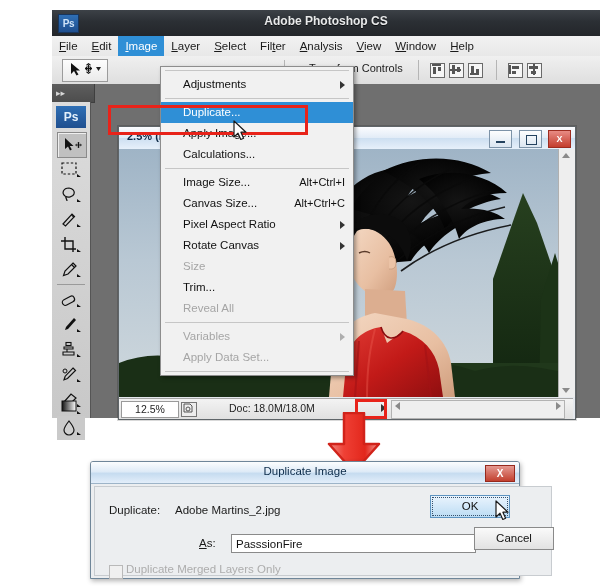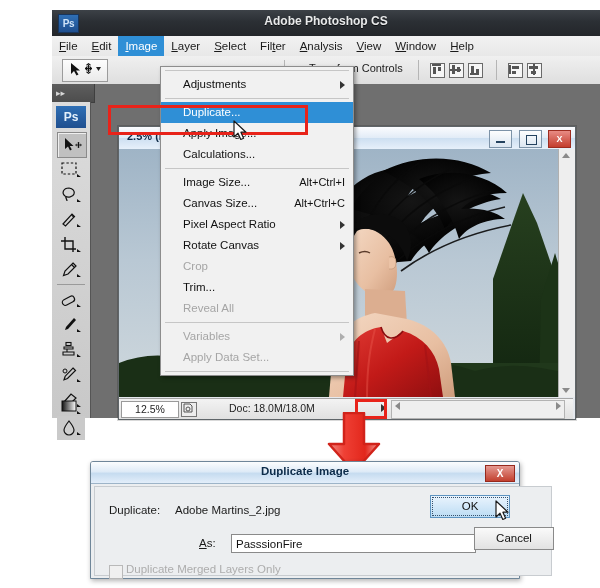--- a/index.html
+++ b/index.html
@@ -200,21 +200,21 @@
     box-shadow:1px 2px 5px rgba(0,0,0,.3);
     z-index:70; border-radius:3px 3px 0 0;
   }
   .dlg-title {
     position:absolute; left:0; top:0; width:100%; height:21px;
     background:linear-gradient(180deg,#fbfdfe 0%,#dfebf7 45%,#c6dcf0 55%,#e3eefa 100%);
     border-bottom:1px solid #9db4c8; border-radius:2px 2px 0 0;
   }
   .dlg-title-text {
     position:absolute; left:0; top:3px; width:100%; text-align:center;
-    font-size:11.5px; font-weight:bold; color:#0c2b49;
+    font-size:11.5px; font-weight:normal; color:#0c2b49;
   }
   .dlg-close {
     position:absolute; right:4px; top:3px; width:28px; height:15px;
     background:linear-gradient(180deg,#e59a92,#c2402f); border:1px solid #96291d;
     color:#fff; font-size:10px; font-weight:bold; text-align:center; line-height:15px;
   }
   .dlg-body { position:absolute; left:3px; top:24px; width:422px; height:88px;
               background:#eceef0; border:1px solid #c8ccd0;padding-left:34px; }
   .dlg-lbl { position:absolute; font-size:11.5px; color:#1a1a1a; }
   .dlg-val { position:absolute; font-size:11.5px; color:#1a1a1a; }
@@ -554,21 +554,21 @@
       </div>
       <div class="dd-row">
         <span>Pixel Aspect Ratio</span>
         <span class="ar"></span>
       </div>
       <div class="dd-row">
         <span>Rotate Canvas</span>
         <span class="ar"></span>
       </div>
       <div class="dd-row dis">
-        <span>Crop</span>
+        <span>Size</span>
       </div>
       <div class="dd-row">
         <span>Trim...</span>
       </div>
       <div class="dd-row dis">
         <span>Reveal All</span>
       </div>
       <div class="dd-sep"></div>
 
       <div class="dd-row dis">

